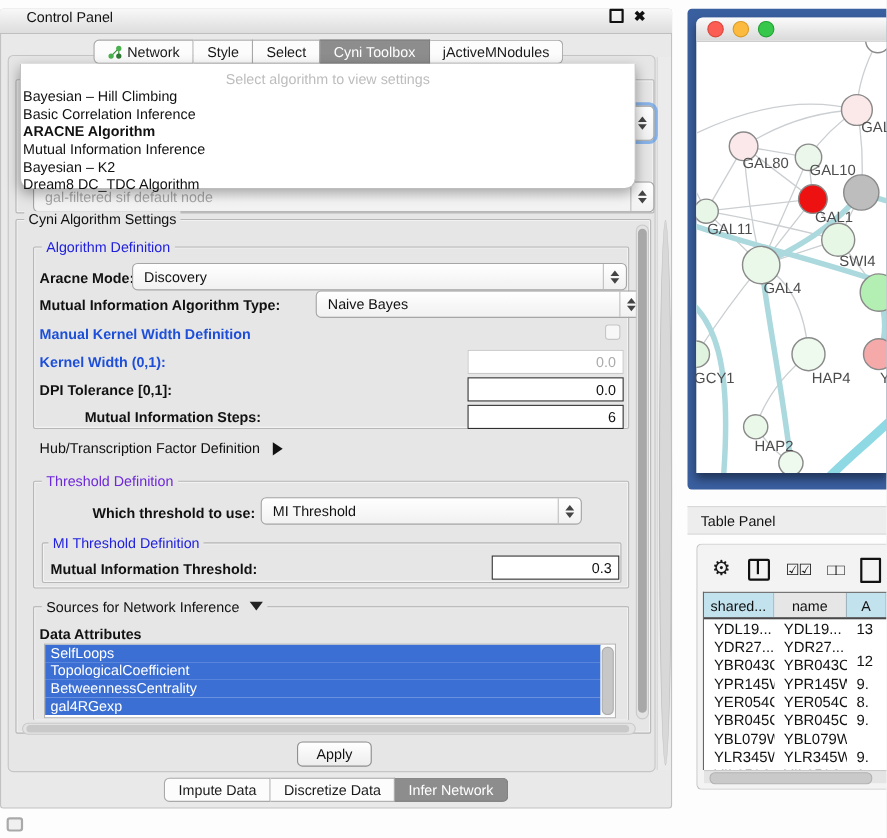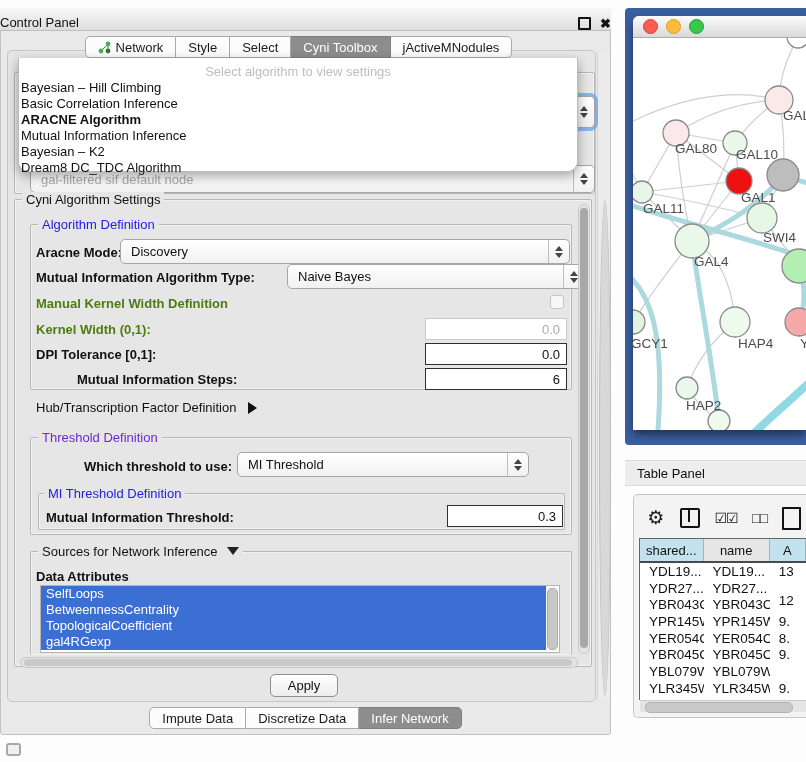--- a/index.html
+++ b/index.html
@@ -5,21 +5,21 @@
   html,body{margin:0;padding:0;overflow:hidden;}
   body{width:806px;height:762px;position:relative;background:#FDFDFD;
        font-family:"Liberation Sans", sans-serif;font-size:13px;color:#111;}
   .abs{position:absolute;box-sizing:border-box;}
 
   
   #control-panel{left:0;top:8px;width:611px;height:727px;background:#E9E9E9;
     border:1px solid #C2C2C2;border-radius:3px;}
   #cp-titlebar{left:0;top:8px;width:611px;height:23px;
     background:linear-gradient(#F8F8F8,#DDDDDD);border-bottom:1px solid #BFBFBF;
-    display:flex;align-items:flex-end;padding:0 0;border-radius:3px 3px 0 0;}
+    display:flex;align-items:flex-start;padding:0 24px;border-radius:3px 3px 0 0;}
   #cp-title{flex:0 0 auto;}
   .tb-icons{margin-left:auto;display:flex;align-items:center;gap:9px;}
   .float-glyph{width:9px;height:9px;border:2px solid #111;border-radius:1px;display:inline-block;}
   .close-glyph{font-weight:bold;font-size:13px;line-height:10px;}
 
   
   .tabstrip{display:flex;justify-content:center;align-items:stretch;}
   #top-tabs{left:0;top:36px;width:597px;height:22px;z-index:6;}
   #bottom-tabs{left:0;top:707px;width:611px;height:22px;z-index:6;}
   .tab{display:flex;align-items:center;gap:5px;padding:0 12px;background:#FCFCFC;
@@ -31,21 +31,21 @@
   #main-card{left:7px;top:50px;width:589px;height:652px;background:#E6E6E6;
     border:1px solid #C6C6C6;border-radius:5px;z-index:1;}
 
   
   .group{border:1px solid #B7B7B7;border-radius:2px;box-shadow:inset 0 0 0 1px #F2F2F2;z-index:2;}
   .t-blue{color:#2121DD;}
   .t-green{color:#6d28d9;}
 
   .lbl{white-space:nowrap;z-index:3;}
   .bold{font-weight:bold;}
-  .dis{color:#4d7c0f;font-weight:bold;}
+  .dis{color:#1d4ed8;font-weight:bold;}
 
   .combo{background:linear-gradient(#FFFFFF,#F1F1F1);border:1px solid #A6A6A6;
     border-radius:5px;display:flex;align-items:center;padding-left:10px;z-index:3;}
   .combo .stepper{margin-left:auto;height:100%;width:20px;border-left:1px solid #BFBFBF;
     display:flex;flex-direction:column;align-items:center;justify-content:center;gap:2px;}
   .arr-up{width:0;height:0;border-left:4px solid transparent;border-right:4px solid transparent;
     border-bottom:5px solid #444;}
   .arr-dn{width:0;height:0;border-left:4px solid transparent;border-right:4px solid transparent;
     border-top:5px solid #444;}
   .focus-ring{box-shadow:0 0 0 3px rgba(96,156,233,0.70);}
@@ -277,22 +277,22 @@
 
 <div class="abs group" style="left:30px;top:551px;width:542px;height:104px;border-bottom:none;"></div>
 <div class="abs lbl" style="left:38px;top:544px;background:#E6E6E6;padding:0 4px;z-index:3;">
   <span>Sources for Network Inference</span>
   <span class="tri-down"></span>
 </div>
 <div class="abs lbl bold" style="left:36px;top:569px;">Data Attributes</div>
 <div class="abs" id="attr-list">
   <div id="attr-items">
       <div class="attr-item">SelfLoops</div>
+      <div class="attr-item">TopologicalCoefficient</div>
       <div class="attr-item">BetweennessCentrality</div>
-      <div class="attr-item">TopologicalCoefficient</div>
       <div class="attr-item">gal4RGexp</div>
     </div>
   <div id="attr-vsb">
       <span class="thumb"></span>
     </div>
 </div>
 
 <div class="abs" id="apply-btn">
   <span>Apply</span>
 </div>

